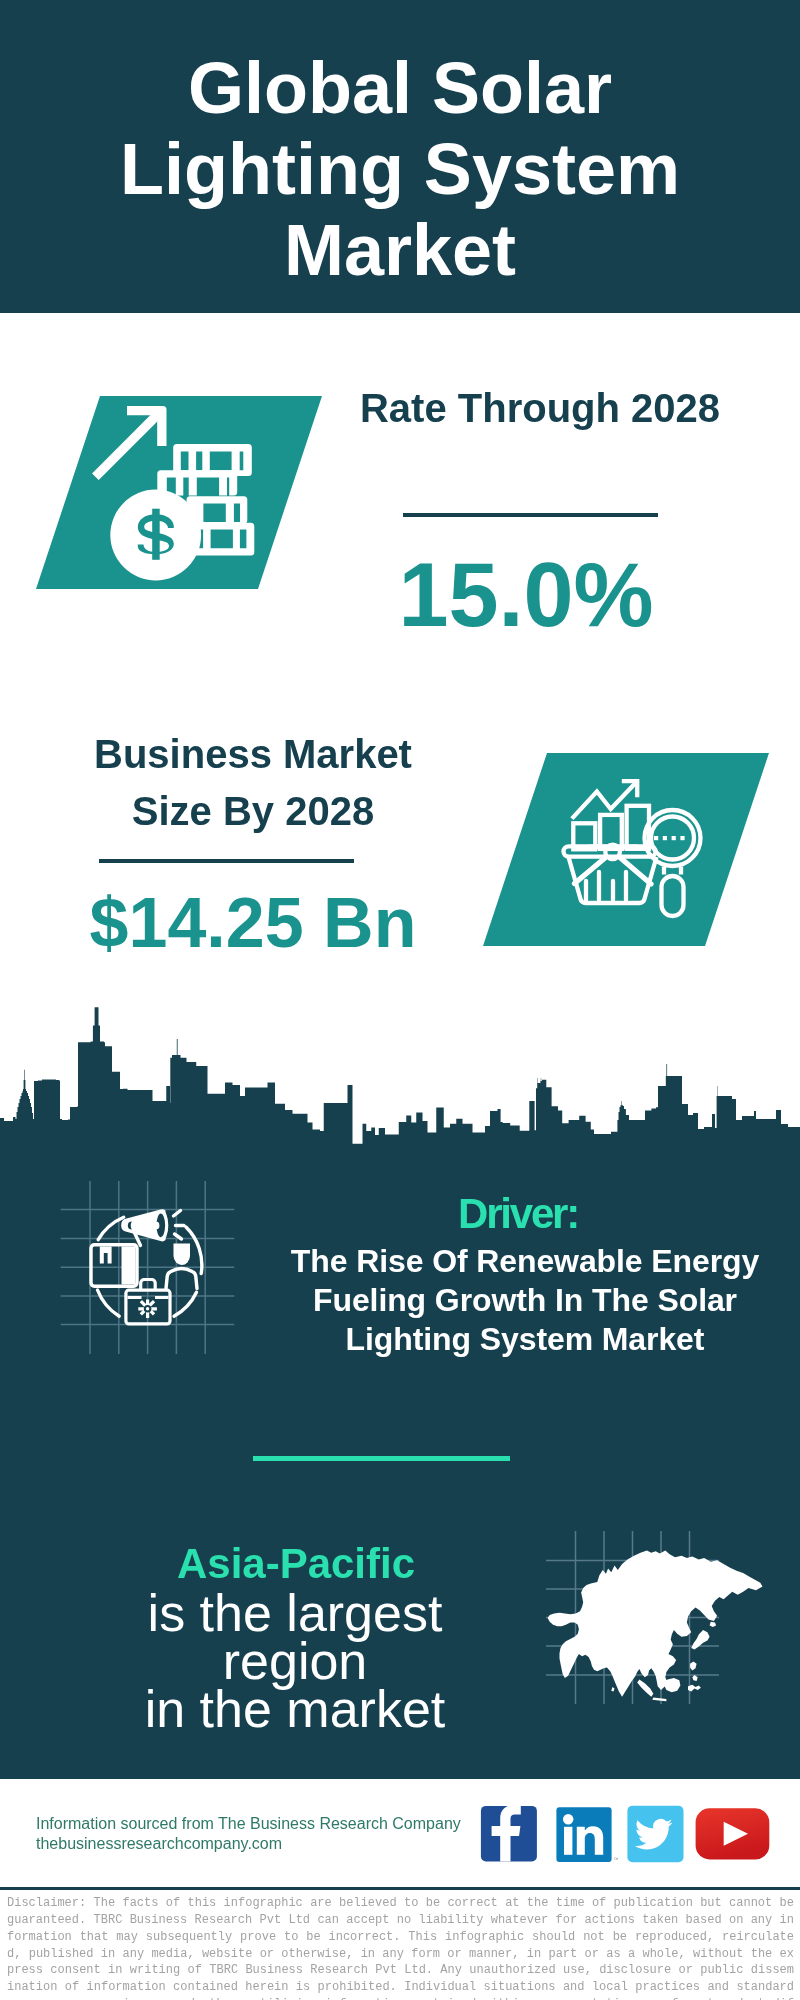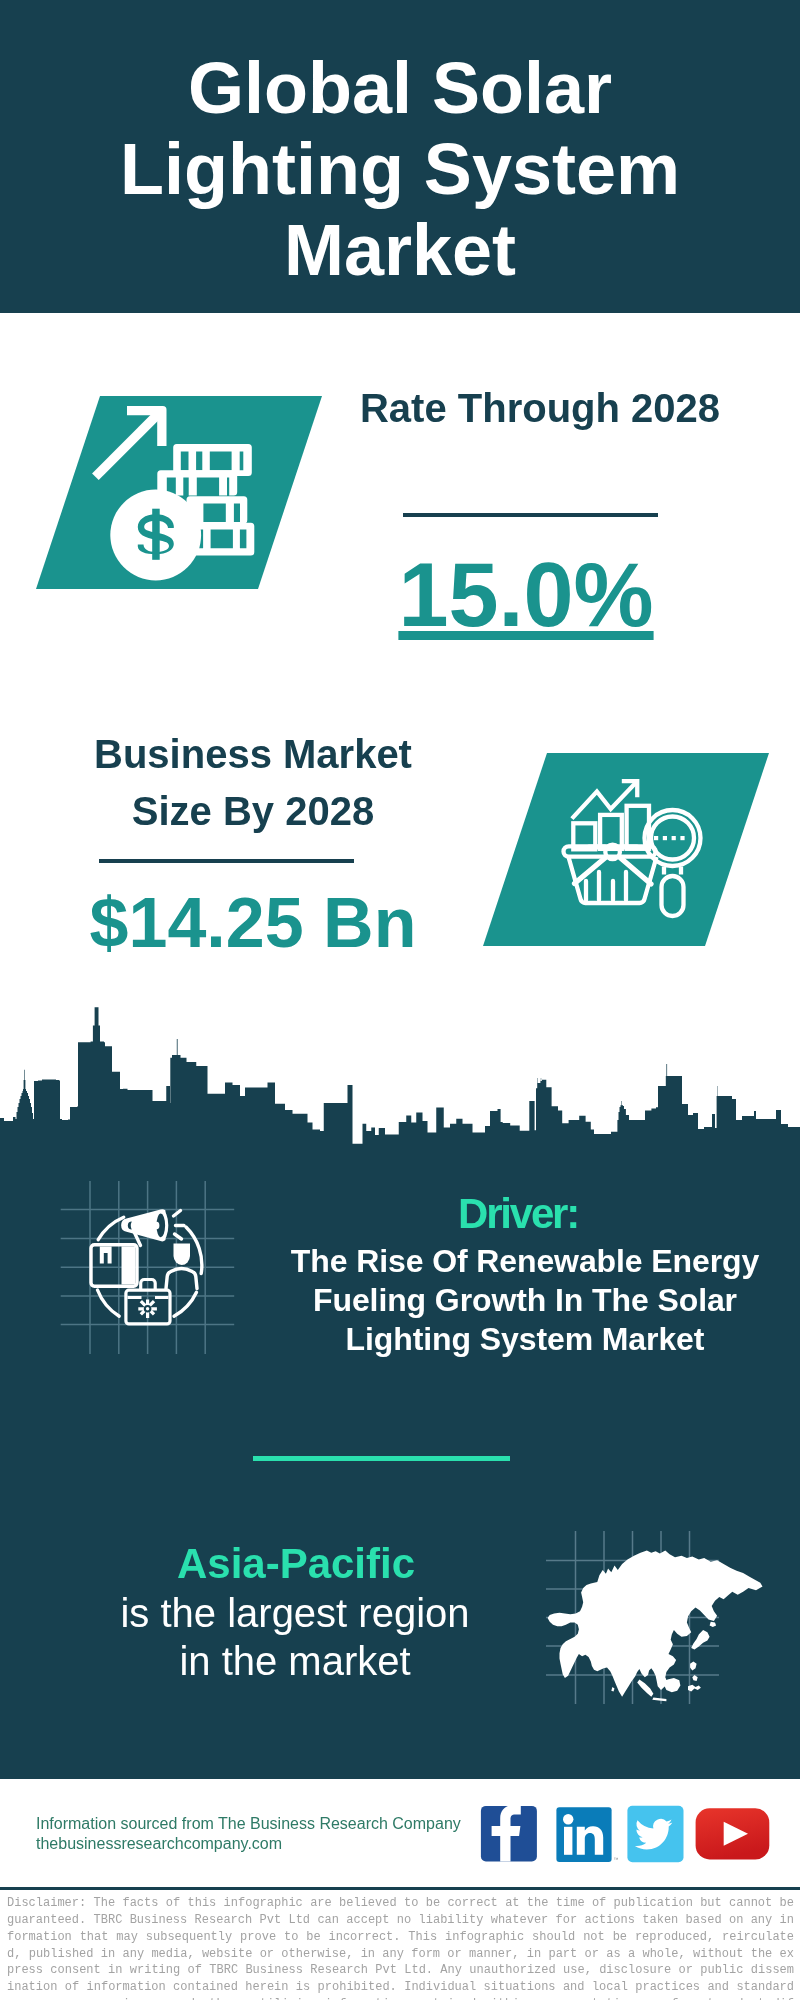--- a/index.html
+++ b/index.html
@@ -27,21 +27,21 @@
   .asia-map{position:absolute;left:545px;top:1515px;}
   .social{position:absolute;left:470px;top:1800px;}
 
   
   .driver-h{position:absolute;color:#2ae0ae;font-weight:bold;font-size:42px;line-height:44px;text-align:center;letter-spacing:-2.2px;}
   .driver-b{position:absolute;color:#fff;font-weight:bold;font-size:32px;line-height:39px;text-align:center;letter-spacing:-0.1px;}
   .grn-rule{position:absolute;background:#2ae0ae;height:5px;}
 
   
   .reg-h{position:absolute;color:#2ae0ae;font-weight:bold;font-size:42px;line-height:44px;text-align:center;}
-  .reg-b{position:absolute;color:#fff;font-size:40px;line-height:48px;text-align:center;}
+  .reg-b{position:absolute;color:#fff;font-size:52px;line-height:48px;text-align:center;}
 
   
   .src{position:absolute;color:#2e7a66;font-size:16px;line-height:20px;}
   .disc-line{position:absolute;left:0;width:800px;height:3px;background:#17404f;}
   .disc{position:absolute;color:#a3a3a3;font-size:12px;line-height:16.85px;text-align:justify;word-break:break-all;font-family:Liberation Mono, monospace;}
 </style>
 </head>
 <body>
 
 <div class="page">
@@ -68,21 +68,21 @@
       <g fill="#1a938e" fill-rule="evenodd">
         <path d="M155.8 514.3 C145 514.3 137.8 519.8 137.8 527.0 C137.8 534.5 144.5 537.6 156.5 539.8 C166.0 541.5 169.0 543.0 169.0 546.0 C169.0 549.6 163.5 552.0 156.0 552.0 C148.3 552.0 143.8 549.3 143.5 544.5 L137.8 544.5 L137.8 546.5 C138.3 551.9 145.3 554.2 155.8 554.2 C167.1 554.2 173.8 549.7 173.8 544.0 C173.8 538.0 168.1 535.0 156.5 532.8 C147.0 531.0 144.2 529.5 144.2 526.7 C144.2 523.2 149.0 520.8 156.0 520.8 C163.0 520.8 167.7 523.5 168.0 528.0 L173.8 528.0 L173.8 526.0 C173.2 519.2 166.0 514.3 155.8 514.3 Z"></path>
         <rect x="152.2" y="508.7" width="7.5" height="51.1"></rect>
       </g>
     </svg>
   </div>
   <div class="stat-label" style="left:340px;top:380px;width:400px;">
     <div>Rate Through 2028</div>
   </div>
   <div class="rule" style="left:403px;top:513px;width:255px;"></div>
-  <div class="stat-value" style="left:326px;top:545px;width:400px;font-size:90px;line-height:100px;text-decoration:underline;">15.0%</div>
+  <div class="stat-value" style="left:326px;top:545px;width:400px;font-size:90px;line-height:100px;">15.0%</div>
 
   <div class="para" style="left:483px;top:753px;">
     <svg class="icon-svg" viewBox="483 753 286 193" width="286" height="193">
       <g fill="none" stroke="#fff" stroke-width="4.3">
         <path d="M571.9 818.6 L596.9 791.5 L610.7 809 L636 782.5"></path>
         <rect x="573.3" y="823.3" width="22" height="26"></rect>
         <rect x="600.1" y="814.9" width="21.7" height="34"></rect>
         <rect x="626.6" y="805.8" width="22.4" height="43"></rect>
       </g>
       <path d="M621.8 779 L639.4 779 L639.4 797.3 L635.1 797.3 L635.1 783.3 L621.8 783.3 Z" fill="#fff"></path>

